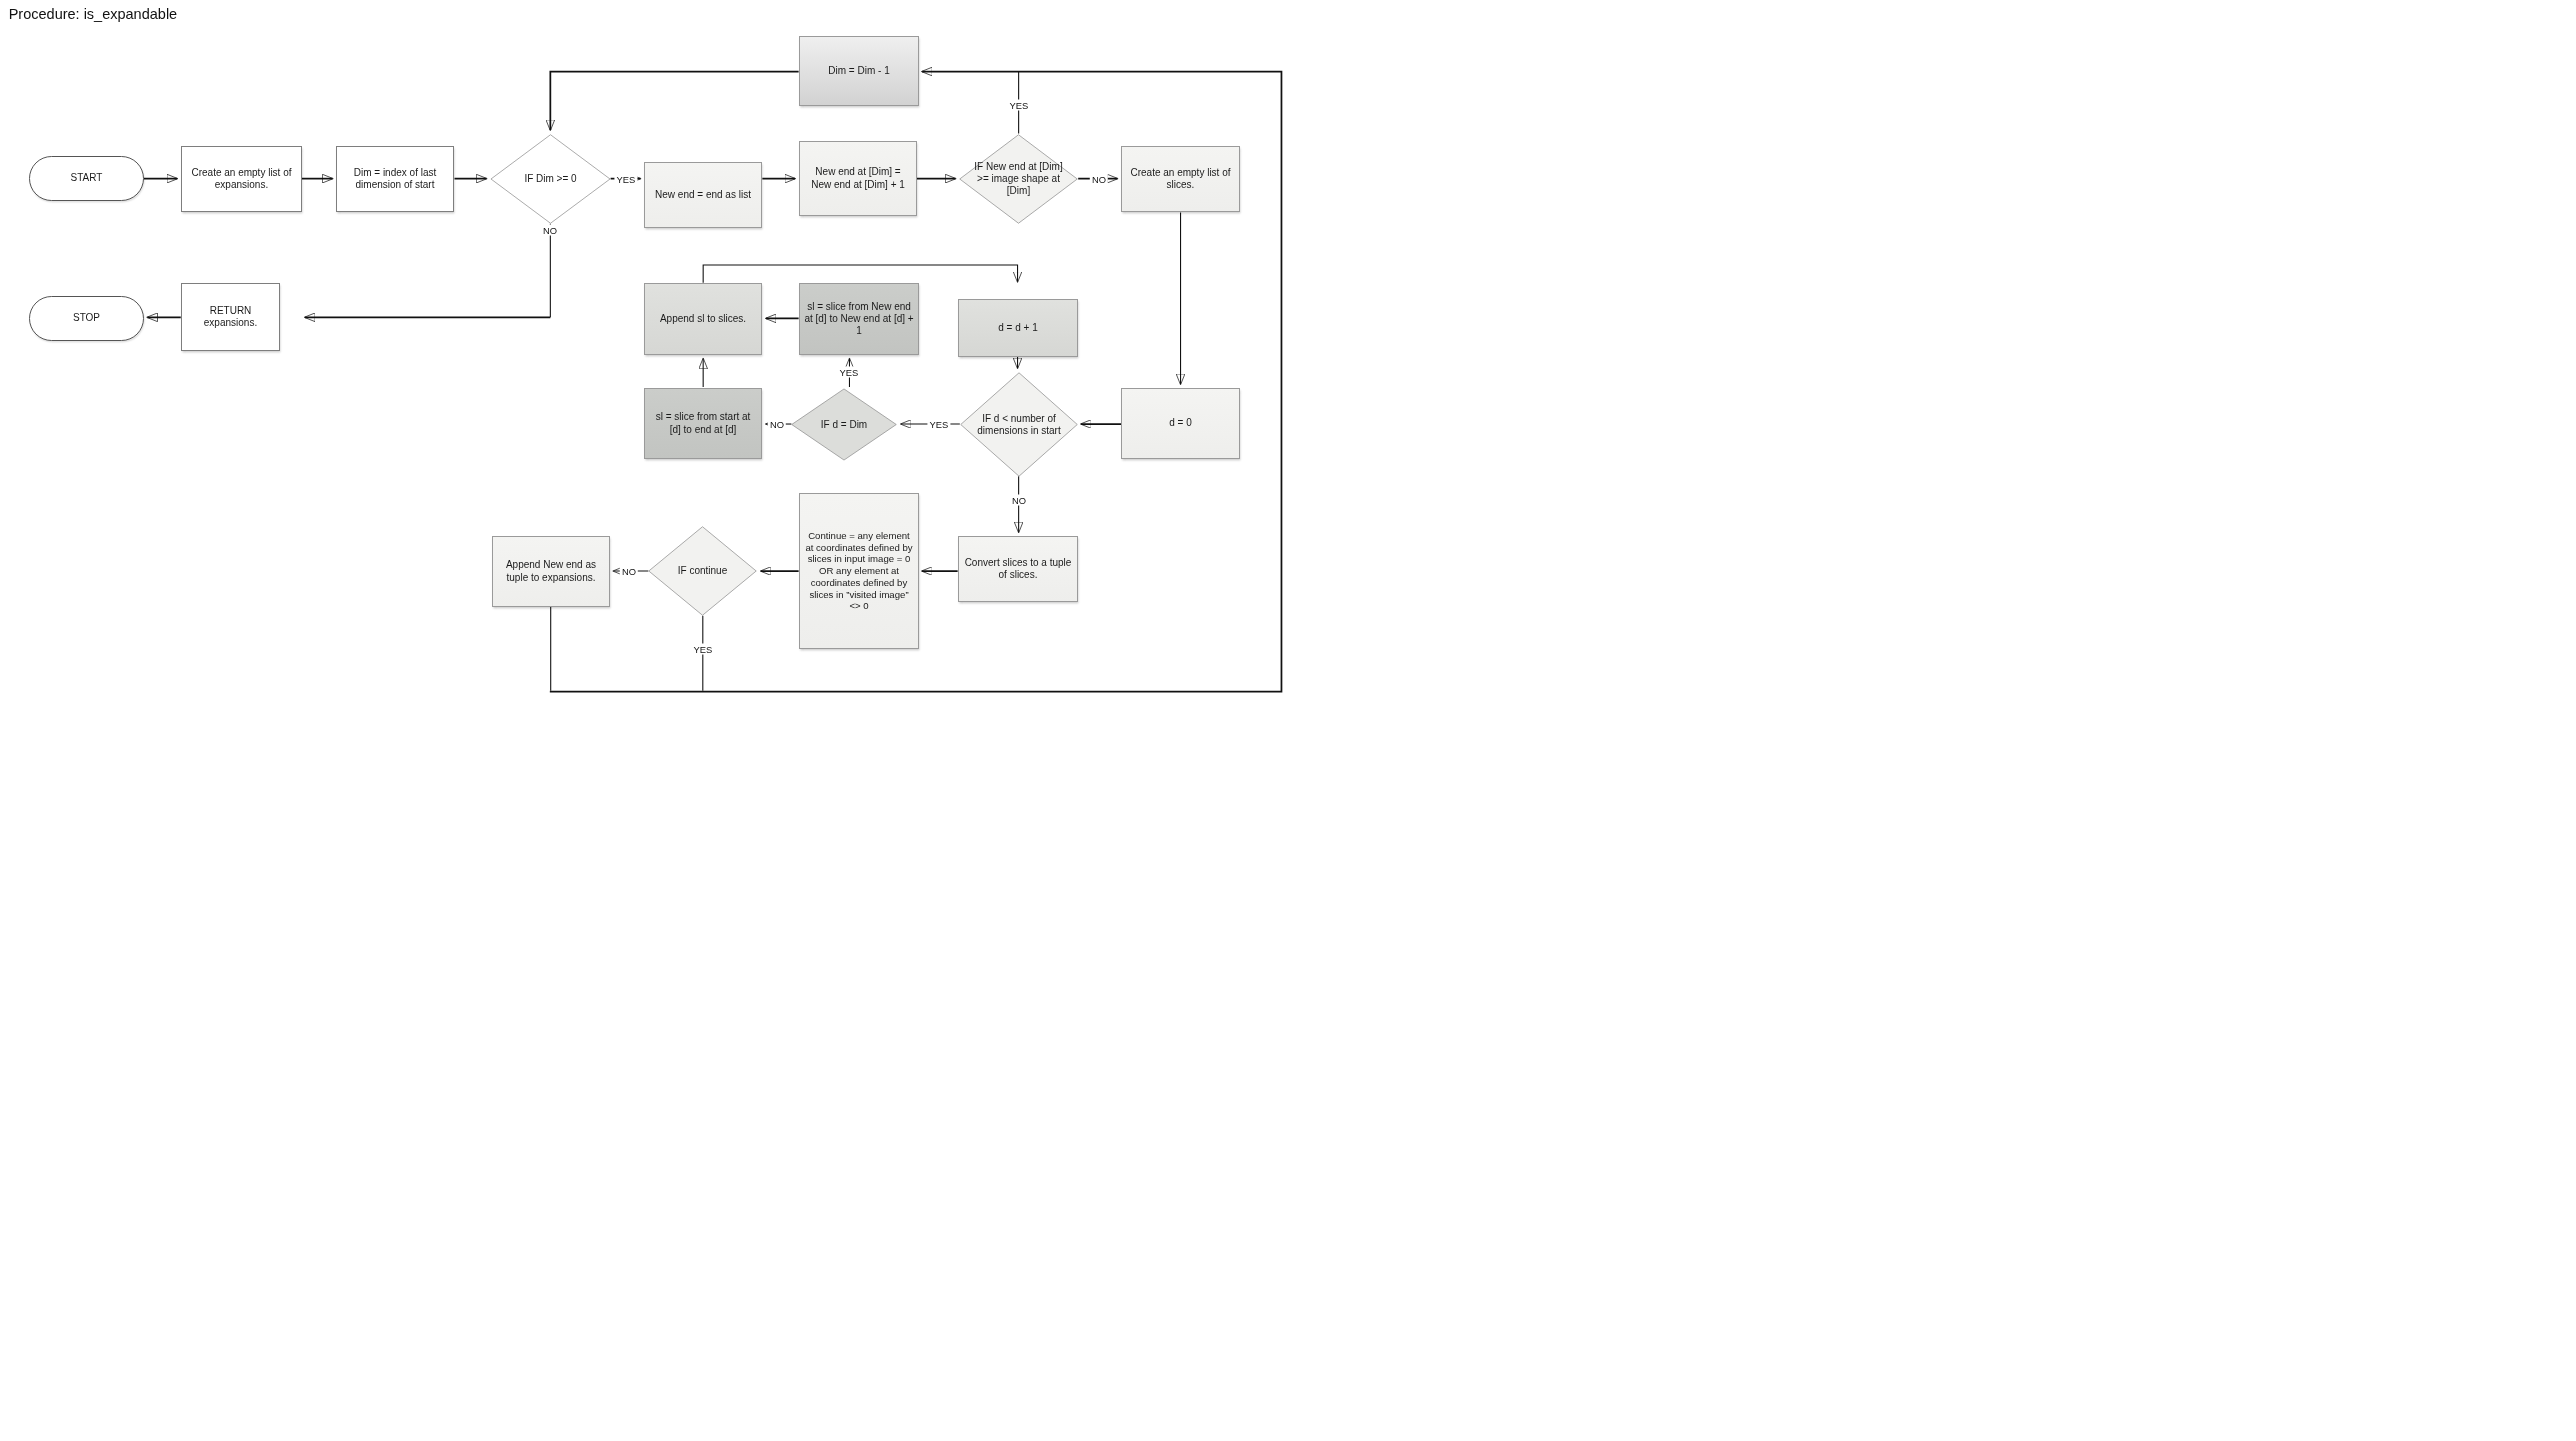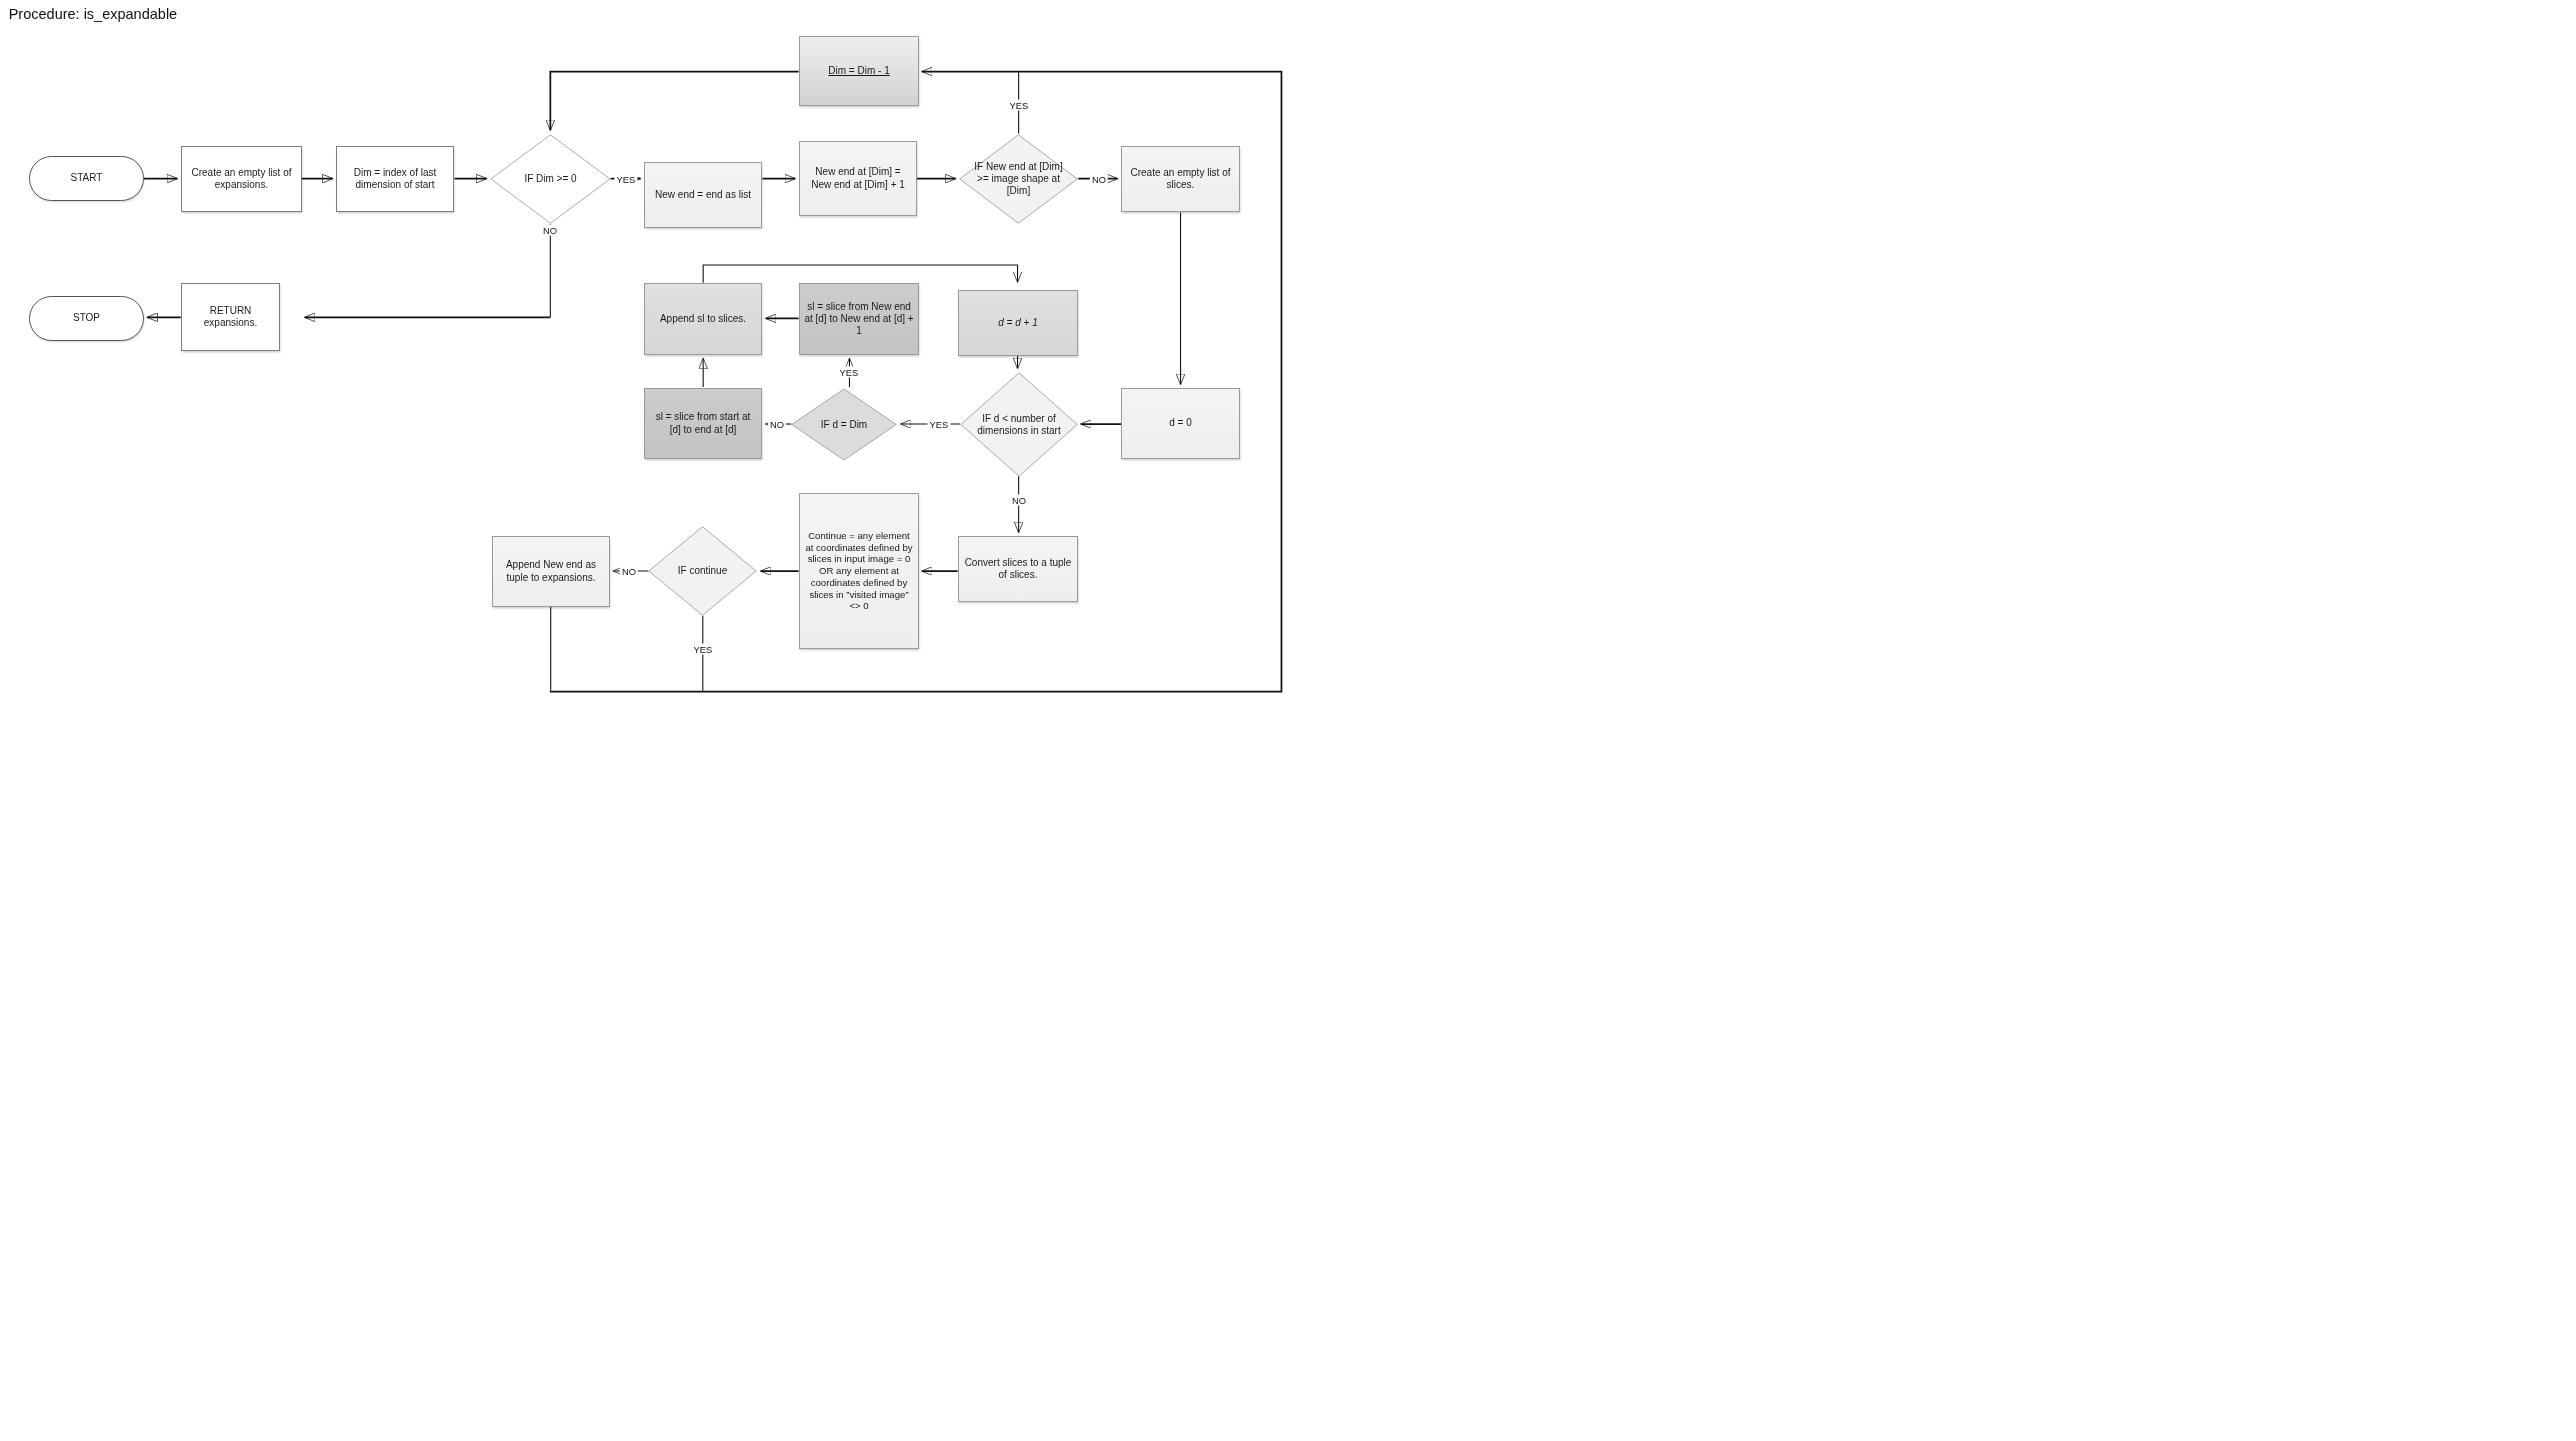--- a/index.html
+++ b/index.html
@@ -8,21 +8,21 @@
   .wires{position:absolute;left:0;top:0;width:1288px;height:721px;}
   .wires path{fill:none;stroke:#111;}
   .wires path.t{stroke-width:2.4px;}
   .wires path.n{stroke-width:1.5px;}
   .node{position:absolute;display:flex;align-items:center;justify-content:center;text-align:center;
         font-size:10px;line-height:1.22;box-sizing:border-box;}
   .box{border:0.7px solid #9a9a9a;box-shadow:0.7px 1.5px 2.2px rgba(0,0,0,.22);padding:2.9px 4.4px;}
   .terminal{border:0.7px solid #555;border-radius:22.5px;background:#fff;box-shadow:0.7px 1.5px 1.5px rgba(0,0,0,.12);text-align:right;}
   .l0{background:#ffffff;border-color:#7e7e7e;}
   .l1{background:linear-gradient(#f4f4f2,#eeeeec);}
-  .l12{background:linear-gradient(#efefef,#d2d2d2);text-decoration:underline;}
+  .l12{background:linear-gradient(#efefef,#d2d2d2);}
   .l2{background:linear-gradient(#e0e1de,#d6d7d4);}
   .l3{background:linear-gradient(#cbcdca,#c2c4c1);}
   .diamond{position:absolute;}
   .diamond svg{position:absolute;left:0;top:0;display:block;}
   .diamond .dlabel{position:absolute;inset:0;display:flex;align-items:center;justify-content:center;
         text-align:center;font-size:10px;line-height:1.2;padding:0 11.6px;}
   .fill-l0{fill:#ffffff;}
   .fill-l1{fill:#f2f2f0;}
   .fill-l2{fill:#dcddda;}
   .wire-label{position:absolute;transform:translate(-50%,-50%);background:#fff;padding:0 2.2px;
@@ -108,21 +108,21 @@
     </div>
   <div class="node box l0" style="left:181px;top:283px;width:99px;height:68px;">
     <span>RETURN expansions.</span>
     </div>
   <div class="node box l2" style="left:644px;top:283px;width:118px;height:72px;">
     <span>Append sl to slices.</span>
     </div>
   <div class="node box l3" style="left:799px;top:283px;width:120px;height:72px;">
     <span>sl = slice from New end at [d] to New end at [d] + 1</span>
     </div>
-  <div class="node box l2" style="left:958px;top:290px;width:120px;height:66px;font-style:italic;">
+  <div class="node box l2" style="left:958px;top:299px;width:120px;height:58px;">
     <span>d = d + 1</span>
     </div>
   <div class="node box l3" style="left:644px;top:388px;width:118px;height:71px;">
     <span>sl = slice from start at [d] to end at [d]</span>
     </div>
   <div class="node box l1" style="left:1121px;top:388px;width:119px;height:71px;">
     <span>d = 0</span>
     </div>
   <div class="node box l1" style="left:492px;top:536px;width:118px;height:71px;">
     <span>Append New end as tuple to expansions.</span>

